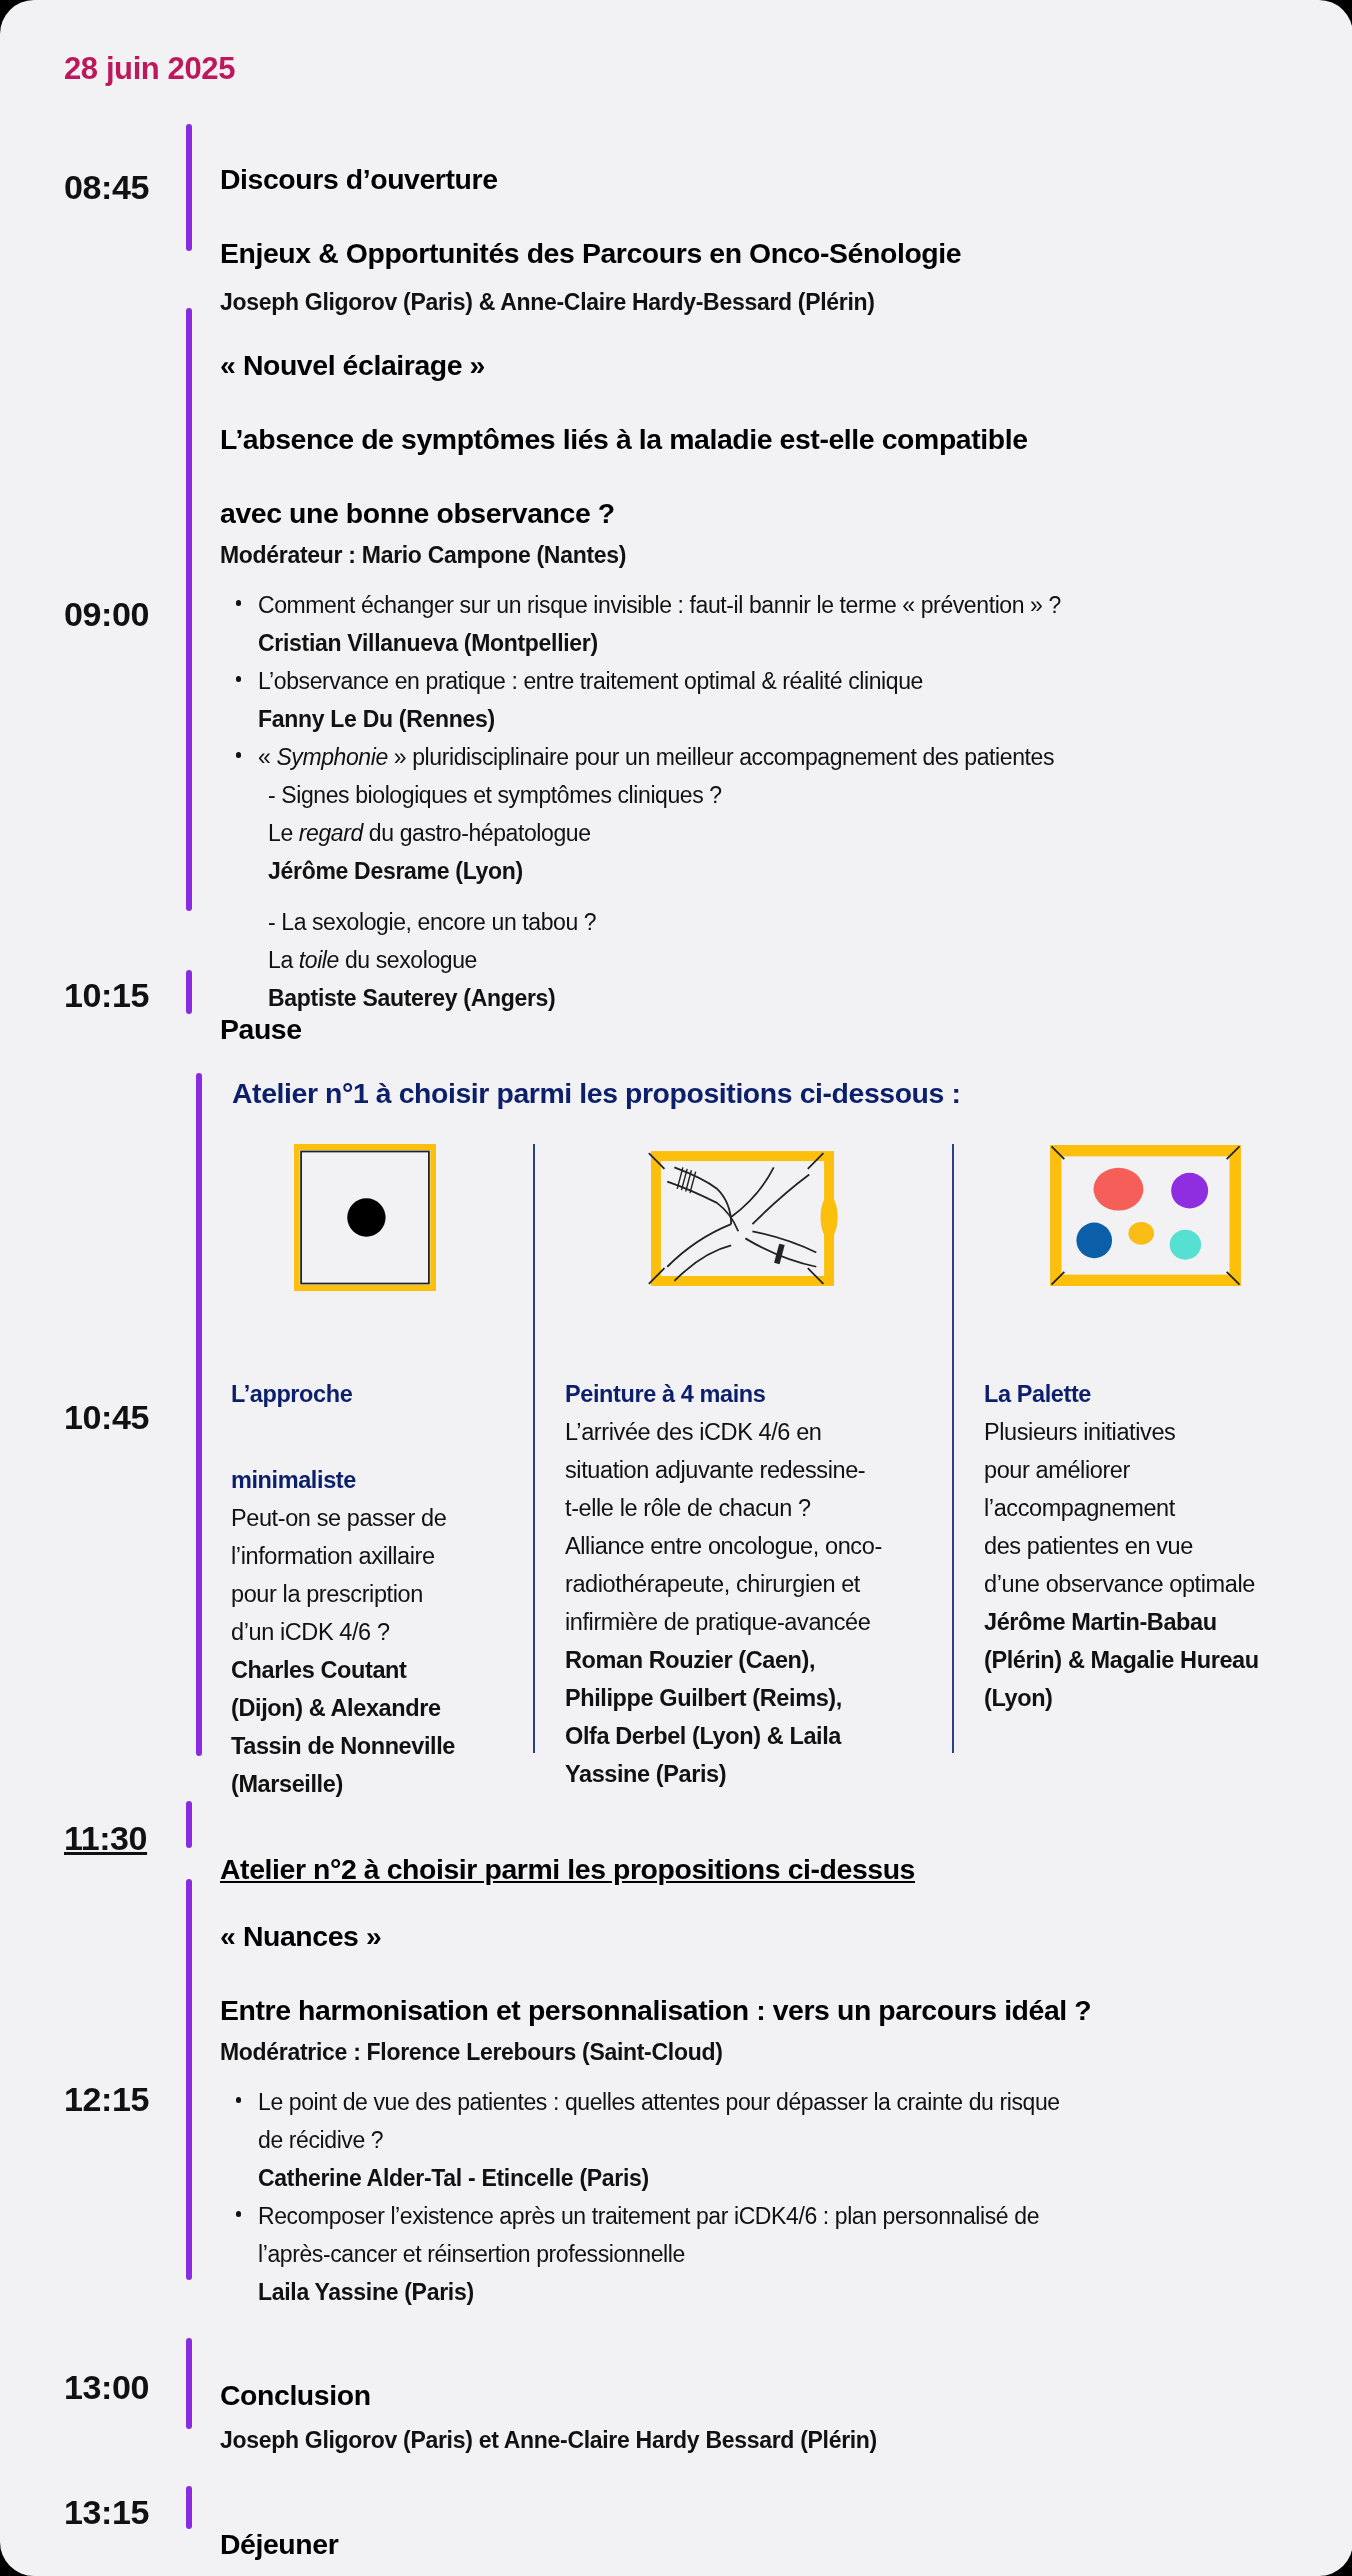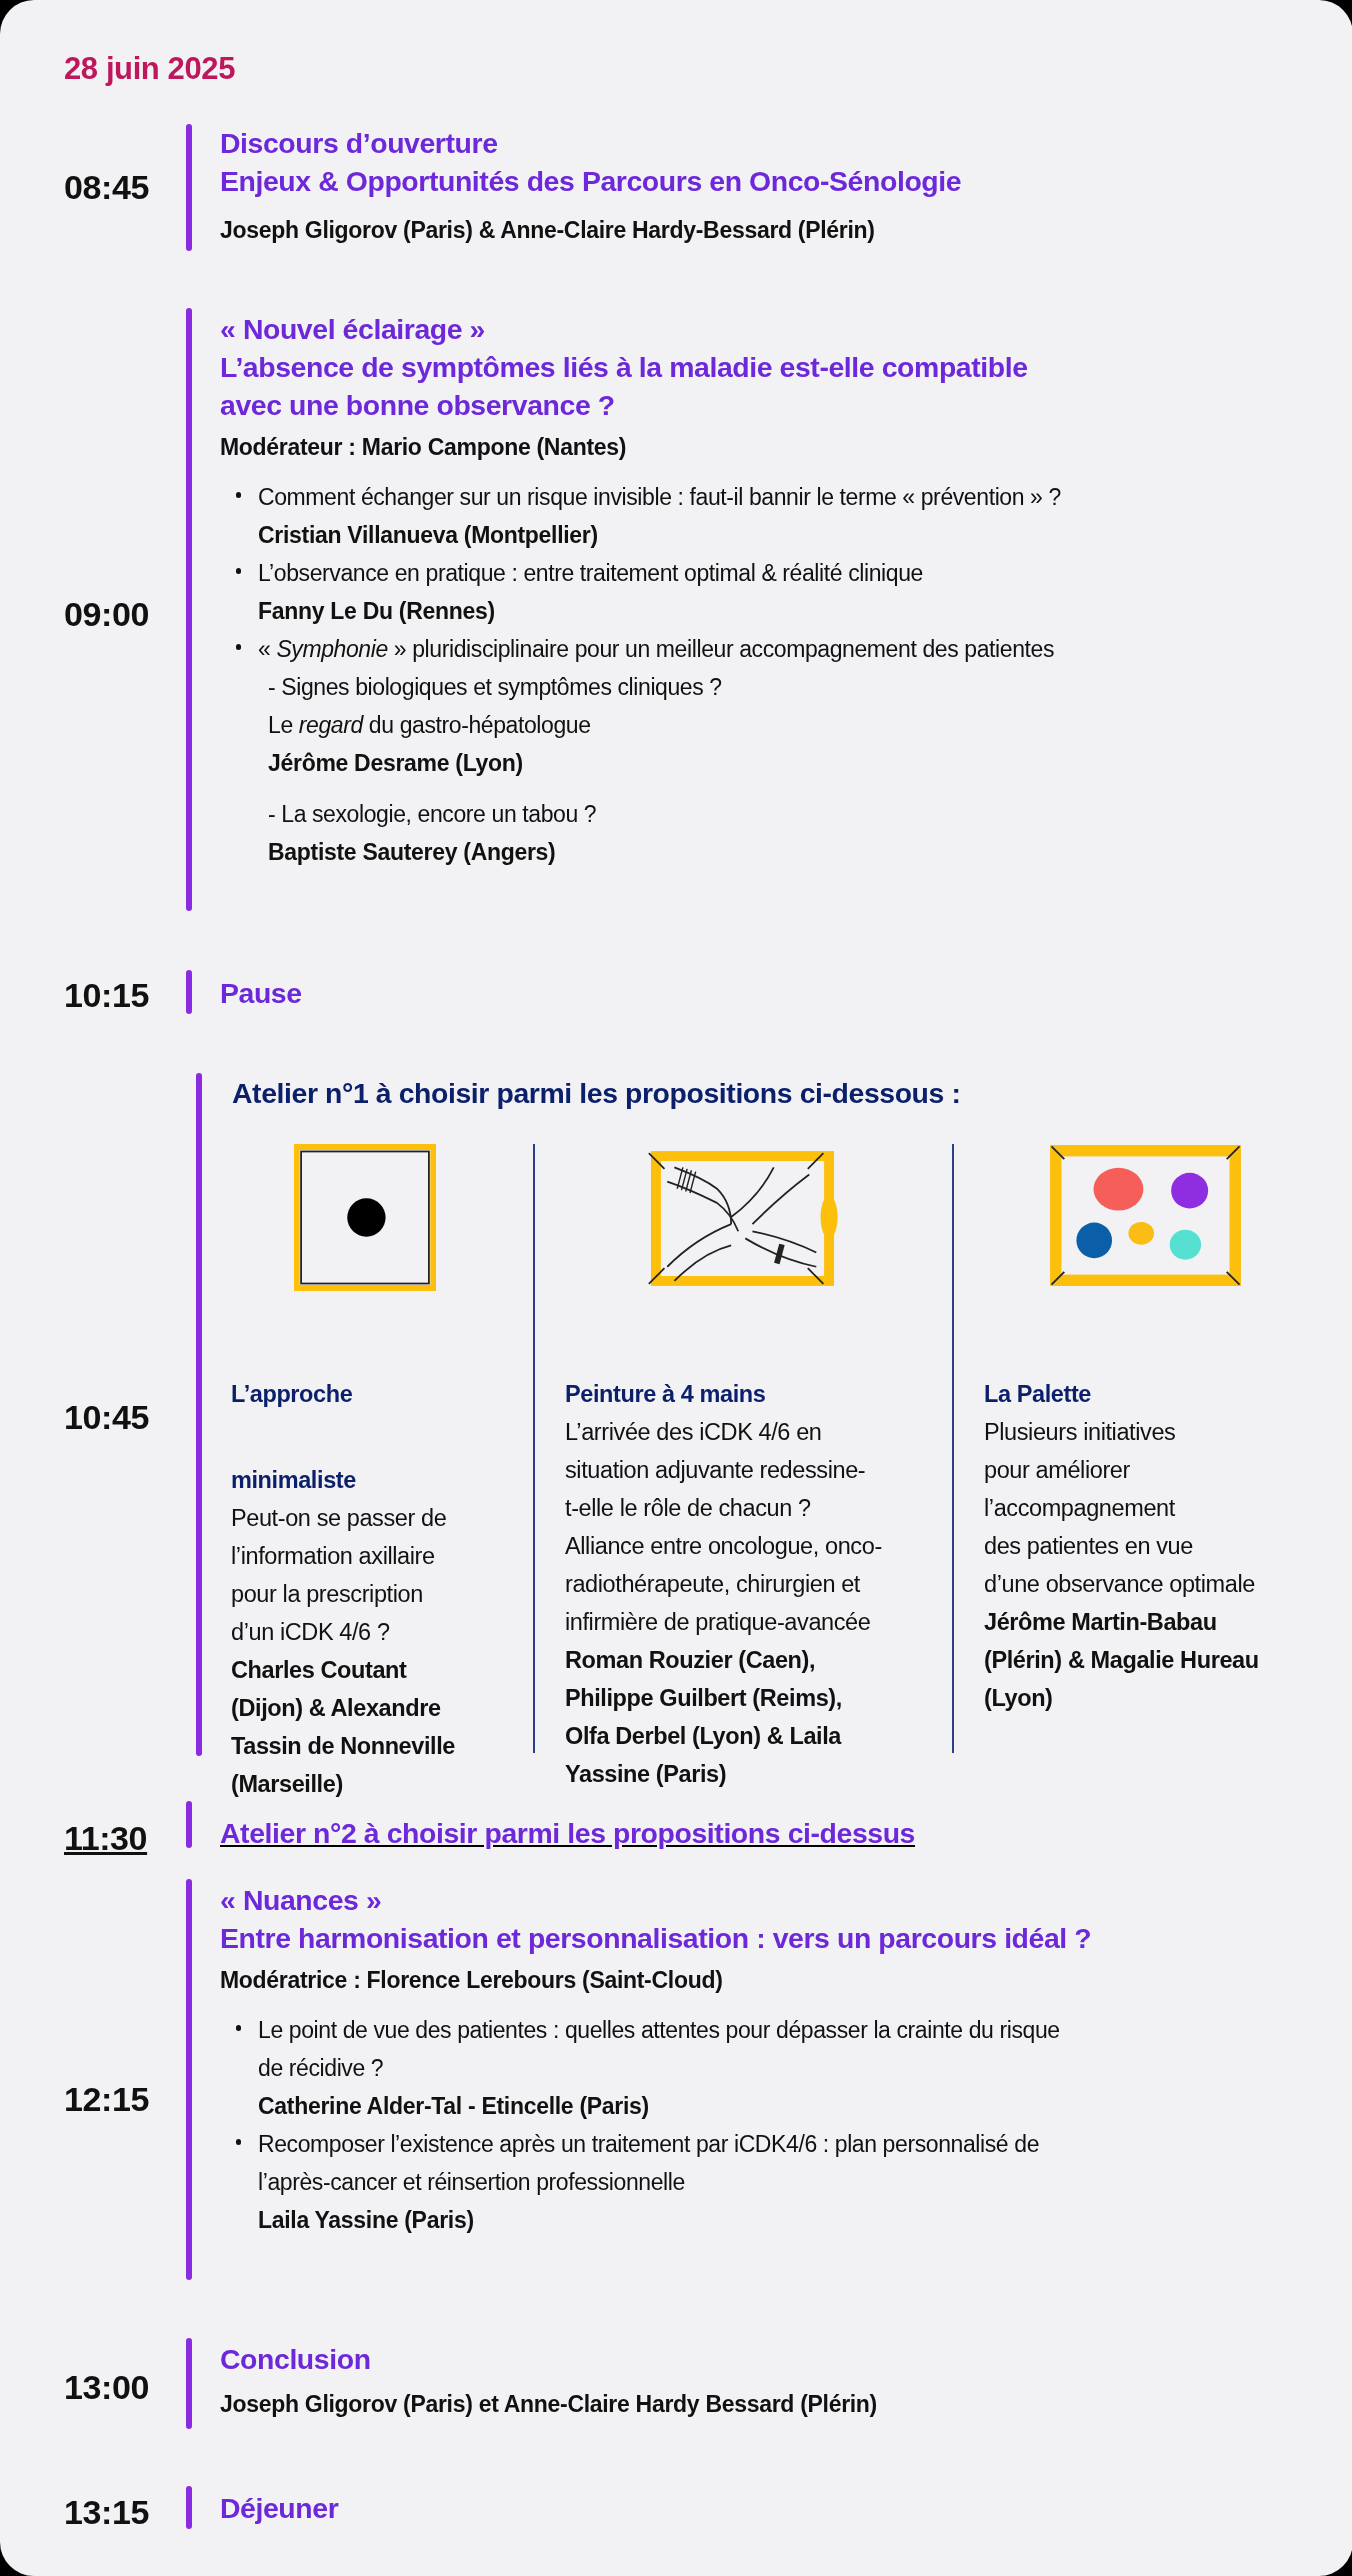--- a/index.html
+++ b/index.html
@@ -22,22 +22,22 @@
       position: absolute; left: 64px;
       font-size: 34px; font-weight: 700; color: #111;
       letter-spacing: -0.4px;
     }
     .bar {
       position: absolute; left: 186px; width: 6.4px;
       background: #8a2be2; border-radius: 3.6px;
     }
     .content { position: absolute; left: 220px; }
     .title {
-      font-size: 28.4px; font-weight: 700; color: #6d28d9;
-      line-height: 38px; letter-spacing: -0.4px;
+      font-size: 28.4px; font-weight: 700; color: #000000;
+      line-height: 38px; letter-spacing: -0.4px; margin-top: 36px;
     }
     .speaker {
       font-size: 23px; font-weight: 700; color: #111;
       line-height: 33px; letter-spacing: -0.3px;
     }
     .moderator { margin-top: 7.1px; }
     .bullets { margin-top: 14.2px; list-style: none; }
     .bullets li { position: relative; padding-left: 38px; }
     .bullet-dot {
       position: absolute; left: 15.6px; top: 14.2px;
@@ -114,20 +114,21 @@
         </li>
         <li>
           <span class="bullet-dot"></span>
           <div class="btext"><span>« </span><em>Symphonie</em><span> » pluridisciplinaire pour un meilleur accompagnement des patientes</span></div>
           <div class="sub">
             <div class="btext">- Signes biologiques et symptômes cliniques ?</div>
             <div class="btext"><span>Le </span><em>regard</em><span> du gastro-hépatologue</span></div>
             <div class="bspeaker">Jérôme Desrame (Lyon)</div>
             <div class="sub-gap"></div>
             <div class="btext">- La sexologie, encore un tabou ?</div>
+            <div class="btext"><span>La </span><em>toile</em><span> du sexologue</span></div>
             <div class="bspeaker">Baptiste Sauterey (Angers)</div>
           </div>
         </li>
       </ul>
     </div>
   </div>
 
   <div class="row" style="top:0;">
     <div class="time" style="top:976px;">10:15</div>
     <div class="bar" style="top:970px;height:44px;"></div>

